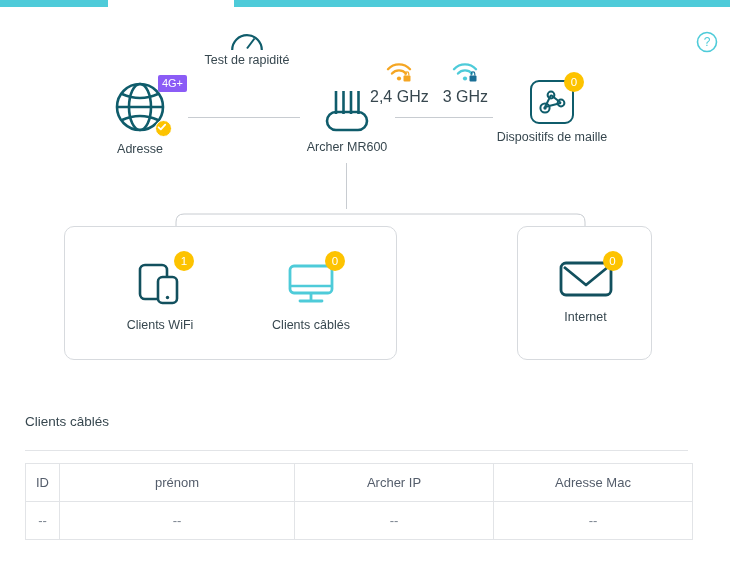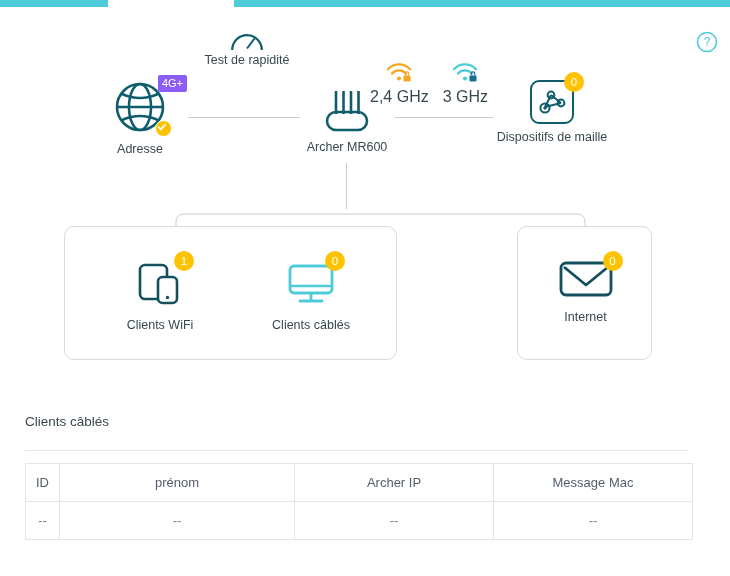--- a/index.html
+++ b/index.html
@@ -369,21 +369,21 @@
 
 <div class="section-title">Clients câblés</div>
 <div class="section-rule"></div>
 
 <table class="data">
   <thead>
     <tr>
       <th class="col-id">ID</th>
       <th class="col-name">prénom</th>
       <th class="col-ip">Archer IP</th>
-      <th class="col-mac">Message Mac</th>
+      <th class="col-mac">Adresse Mac</th>
     </tr>
   </thead>
   <tbody>
     <tr>
       <td class="col-id">--</td>
       <td class="col-name">--</td>
       <td class="col-ip">--</td>
       <td class="col-mac">--</td>
     </tr>
   </tbody>

